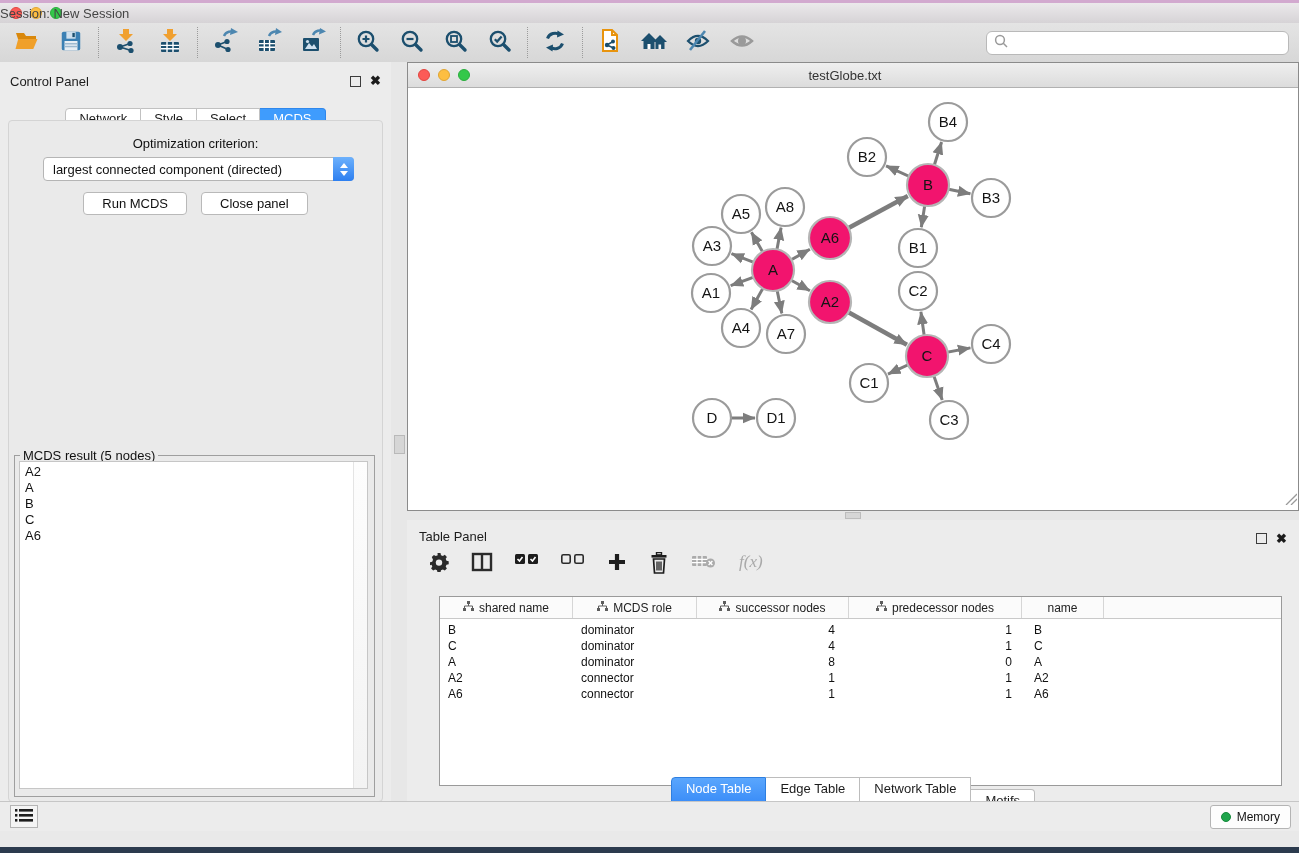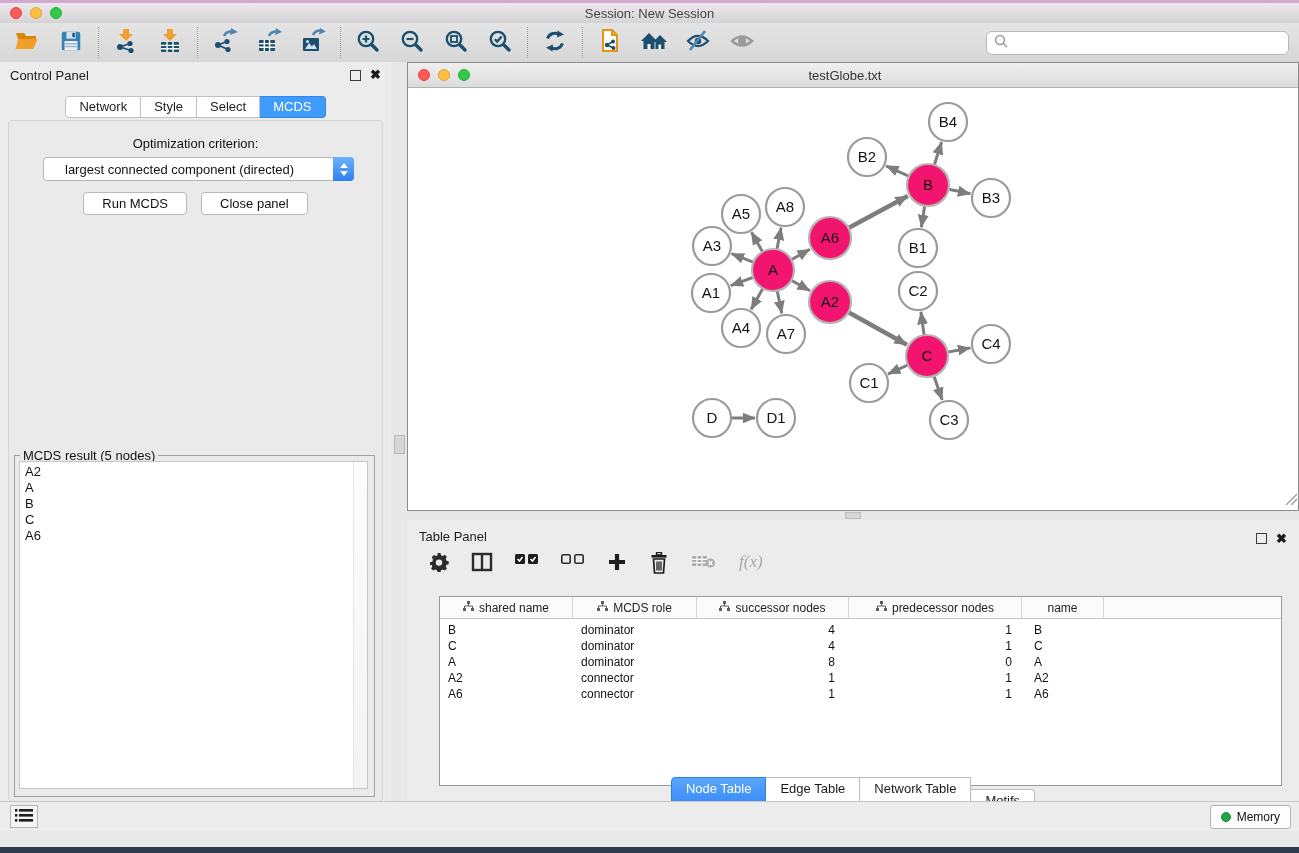--- a/index.html
+++ b/index.html
@@ -10,49 +10,49 @@
   .desktop-top{position:absolute;top:0;left:0;right:0;height:3px;background:#d2a9cf;}
   .desktop-bottom{position:absolute;bottom:0;left:0;right:0;height:6px;background:#2c3b4e;}
 
   
   .titlebar{position:absolute;top:3px;left:0;right:0;height:20px;background:linear-gradient(#ebe9eb,#d6d3d6);border-bottom:1px solid #b4b1b4;display:flex;align-items:center;}
   .lights{display:flex;gap:8px;margin-left:10px;}
   .light{width:12px;height:12px;border-radius:50%;display:inline-block;}
   .light.red{background:#fc5b57;border:1px solid #e2453f;box-sizing:border-box;}
   .light.yellow{background:#fdbe41;border:1px solid #e0a532;box-sizing:border-box;}
   .light.green{background:#34c84a;border:1px solid #2aad3d;box-sizing:border-box;}
-  .titlebar .title{position:absolute;left:0;right:0;text-align:center;font-size:13px;color:#454545;}
+  .titlebar .title{position:absolute;left:0;right:0;font-size:13px;color:#454545;}
 
   
   .toolbar{position:absolute;top:23px;left:0;right:0;height:39px;background:linear-gradient(#e4e4e4,#d7d7d7);border-bottom:1px solid #a8a8a8;display:flex;align-items:center;}
   .tgroup{display:flex;align-items:center;gap:16px;padding:0 13px;}
   .sep{border-left:1px dotted #9b9b9b;align-self:stretch;margin:4px 0;}
   .tbtn{background:none;border:none;padding:0;width:28px;height:28px;display:flex;align-items:center;justify-content:center;cursor:default;}
   .searchbox{margin-left:auto;margin-right:10px;width:294px;height:22px;background:#fff;border:1px solid #b9b9b9;border-radius:6px;display:flex;align-items:center;padding-left:7px;}
   .searchbox input{border:none;outline:none;flex:1;height:18px;font-size:12px;background:transparent;margin-left:5px;}
 
   
   .main{position:absolute;top:62px;left:0;right:0;bottom:35px;display:flex;}
 
   
   .cpanel{width:391px;background:#ececec;position:relative;}
-  .cpanel-header{height:26px;display:flex;align-items:center;padding:0 10px;}
+  .cpanel-header{height:26px;display:flex;align-items:center;padding:6px 10px;}
   .cpanel-header .ptitle{font-size:13px;color:#1d1d1d;}
   .panel-winctl{margin-left:auto;display:flex;align-items:center;gap:9px;}
   .float-glyph{width:9px;height:9px;border:1.6px solid #3c3c3c;display:inline-block;}
   .close-glyph{font-size:13px;font-weight:bold;color:#1b1b1b;line-height:10px;}
   .seg-row{display:flex;justify-content:center;margin-top:8px;}
   .seg{font-size:13px;color:#1c1c1c;background:#fff;border:1px solid #c1c1c1;border-left:none;padding:2px 13px 3px;}
   .seg:first-child{border-left:1px solid #c1c1c1;border-radius:4px 0 0 4px;}
   .seg:last-child{border-radius:0 4px 4px 0;}
   .seg.sel{background:#3f9cfd;border-color:#2f87ec;color:#fff;}
   .cpanel-inner{position:absolute;left:8px;right:8px;top:58px;bottom:16px;background:#eaeaea;border:1px solid #d4d4d4;border-radius:4px;}
   .opt-label{text-align:center;font-size:13px;color:#111;margin-top:15px;}
   .dropdown{position:absolute;left:34px;width:311px;top:36px;height:24px;background:#fff;border:1px solid #b5b5b5;border-radius:4px;display:flex;align-items:center;box-sizing:border-box;}
-  .dropdown .dval{font-size:13px;color:#111;padding-left:21px;flex:1;white-space:nowrap;}
+  .dropdown .dval{font-size:13px;color:#111;padding-left:9px;flex:1;white-space:nowrap;}
   .stepper{width:21px;height:24px;margin:-1px -1px -1px 0;border-radius:0 4px 4px 0;background:linear-gradient(#6db1fc,#2d7ff0);display:flex;flex-direction:column;align-items:center;justify-content:center;gap:3px;}
   .tri-up{width:0;height:0;border-left:4px solid transparent;border-right:4px solid transparent;border-bottom:5px solid #fff;}
   .tri-dn{width:0;height:0;border-left:4px solid transparent;border-right:4px solid transparent;border-top:5px solid #fff;}
   .btn-row{position:absolute;top:71px;left:0;right:0;display:flex;justify-content:center;gap:14px;}
   .pbtn{font-size:13px;color:#111;background:#fff;border:1px solid #b9b9b9;border-radius:4px;height:23px;padding:0 18px;font-family:"Liberation Sans",sans-serif;}
   .result-box{position:absolute;left:5px;right:7px;top:334px;height:340px;border:1px solid #9f9f9f;}
   .result-legend{position:absolute;top:-8px;left:5px;background:#eaeaea;padding:0 3px;font-size:13px;color:#111;}
   .result-list{position:absolute;left:4px;right:6px;top:5px;bottom:7px;background:#fff;border:1px solid #c6c6c6;overflow:hidden;}
   .result-scroll{position:absolute;right:0;top:0;bottom:0;width:13px;background:linear-gradient(to bottom,#fdfdfd,#f3f3f3);border-left:1px solid #e4e4e4;}
   .ritem{font-size:13px;color:#111;line-height:16px;padding-left:5px;}

